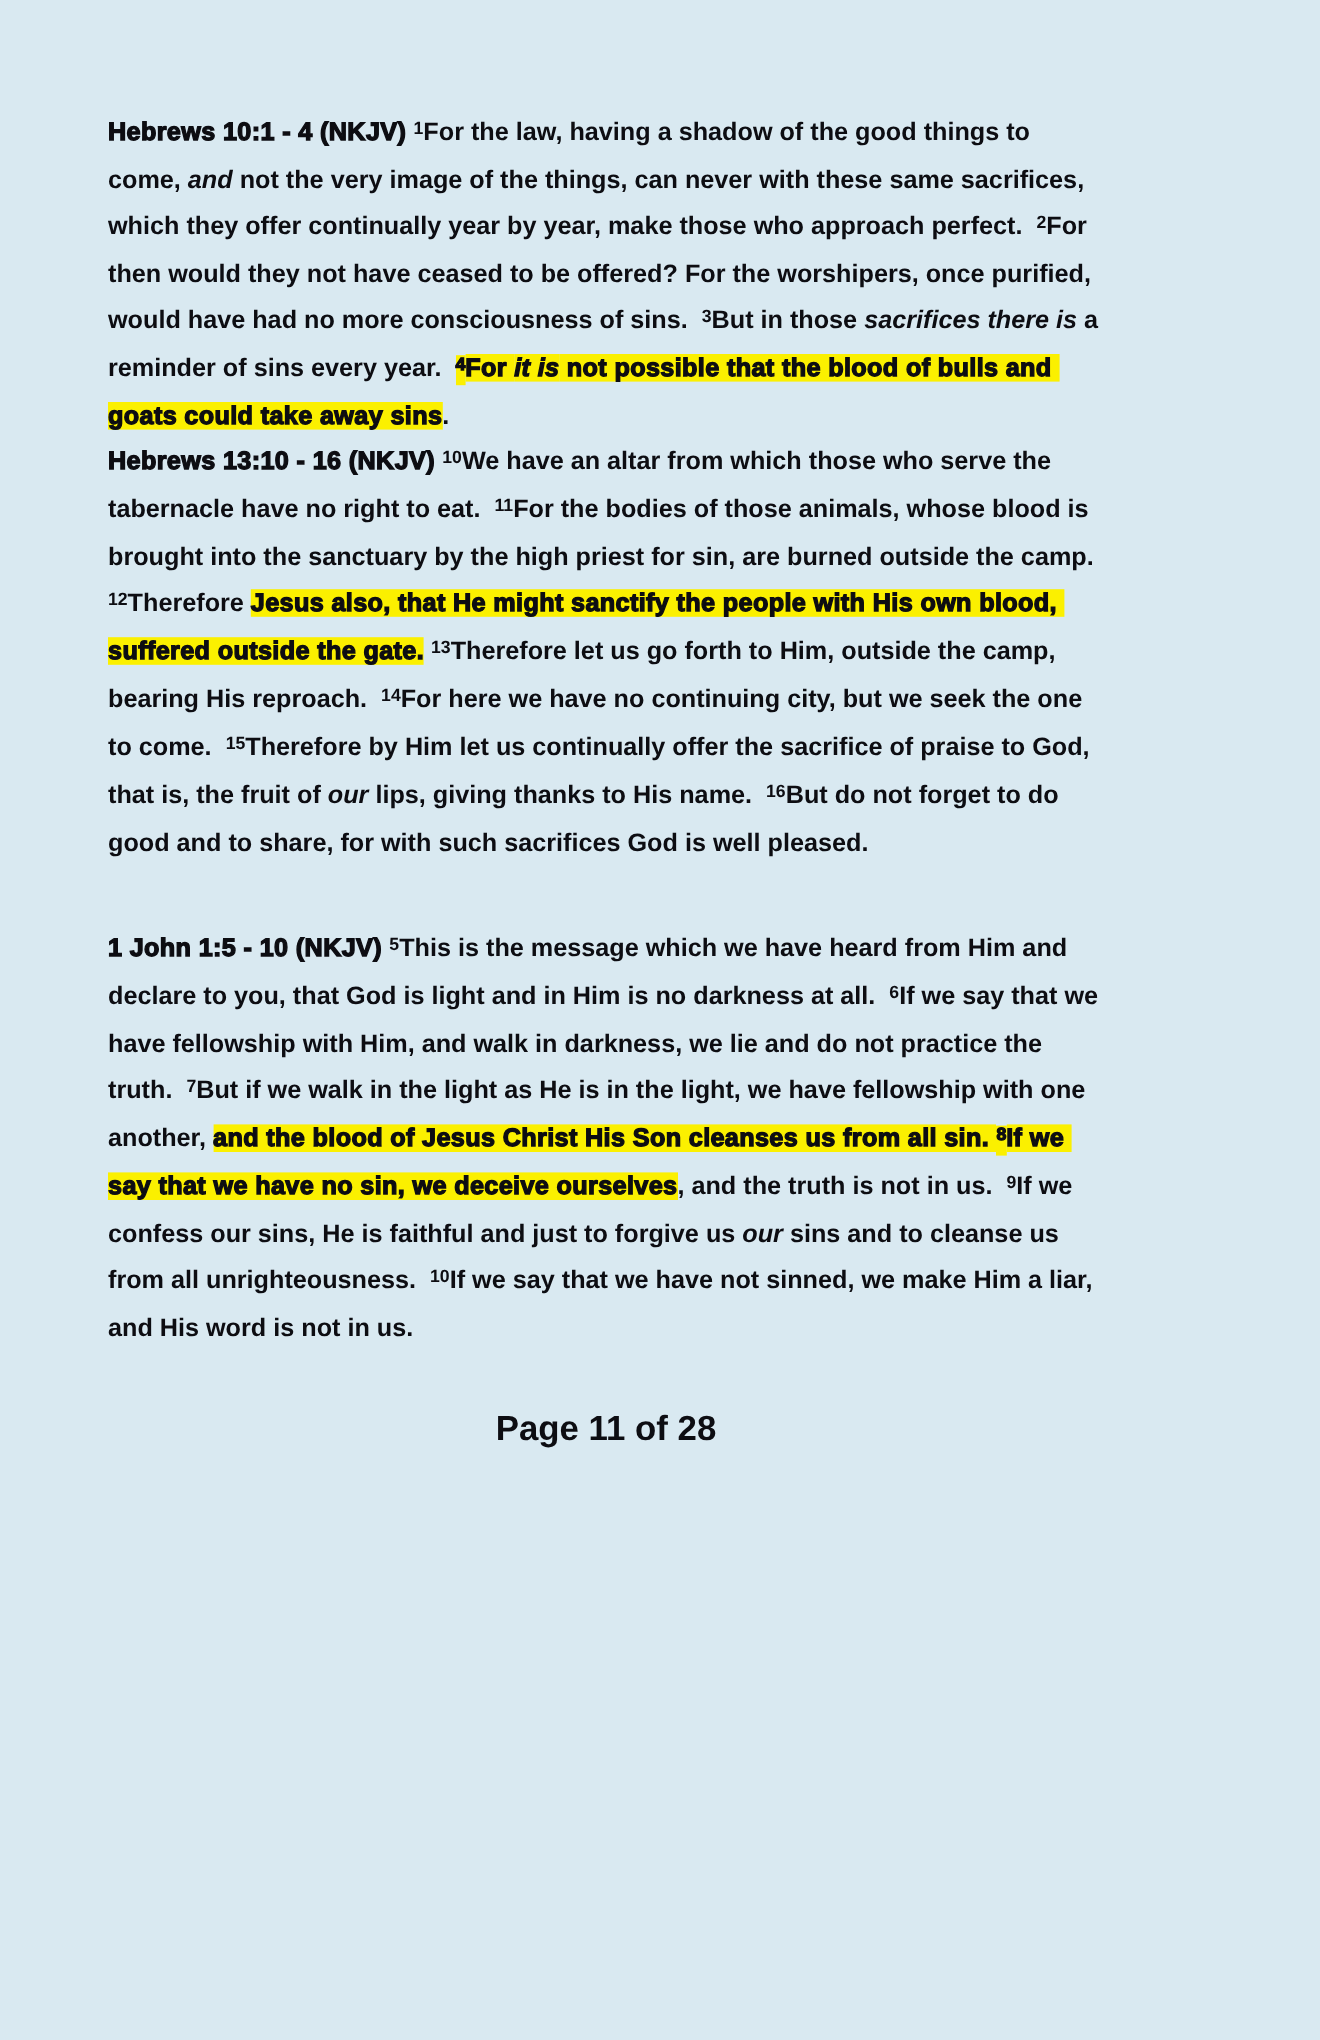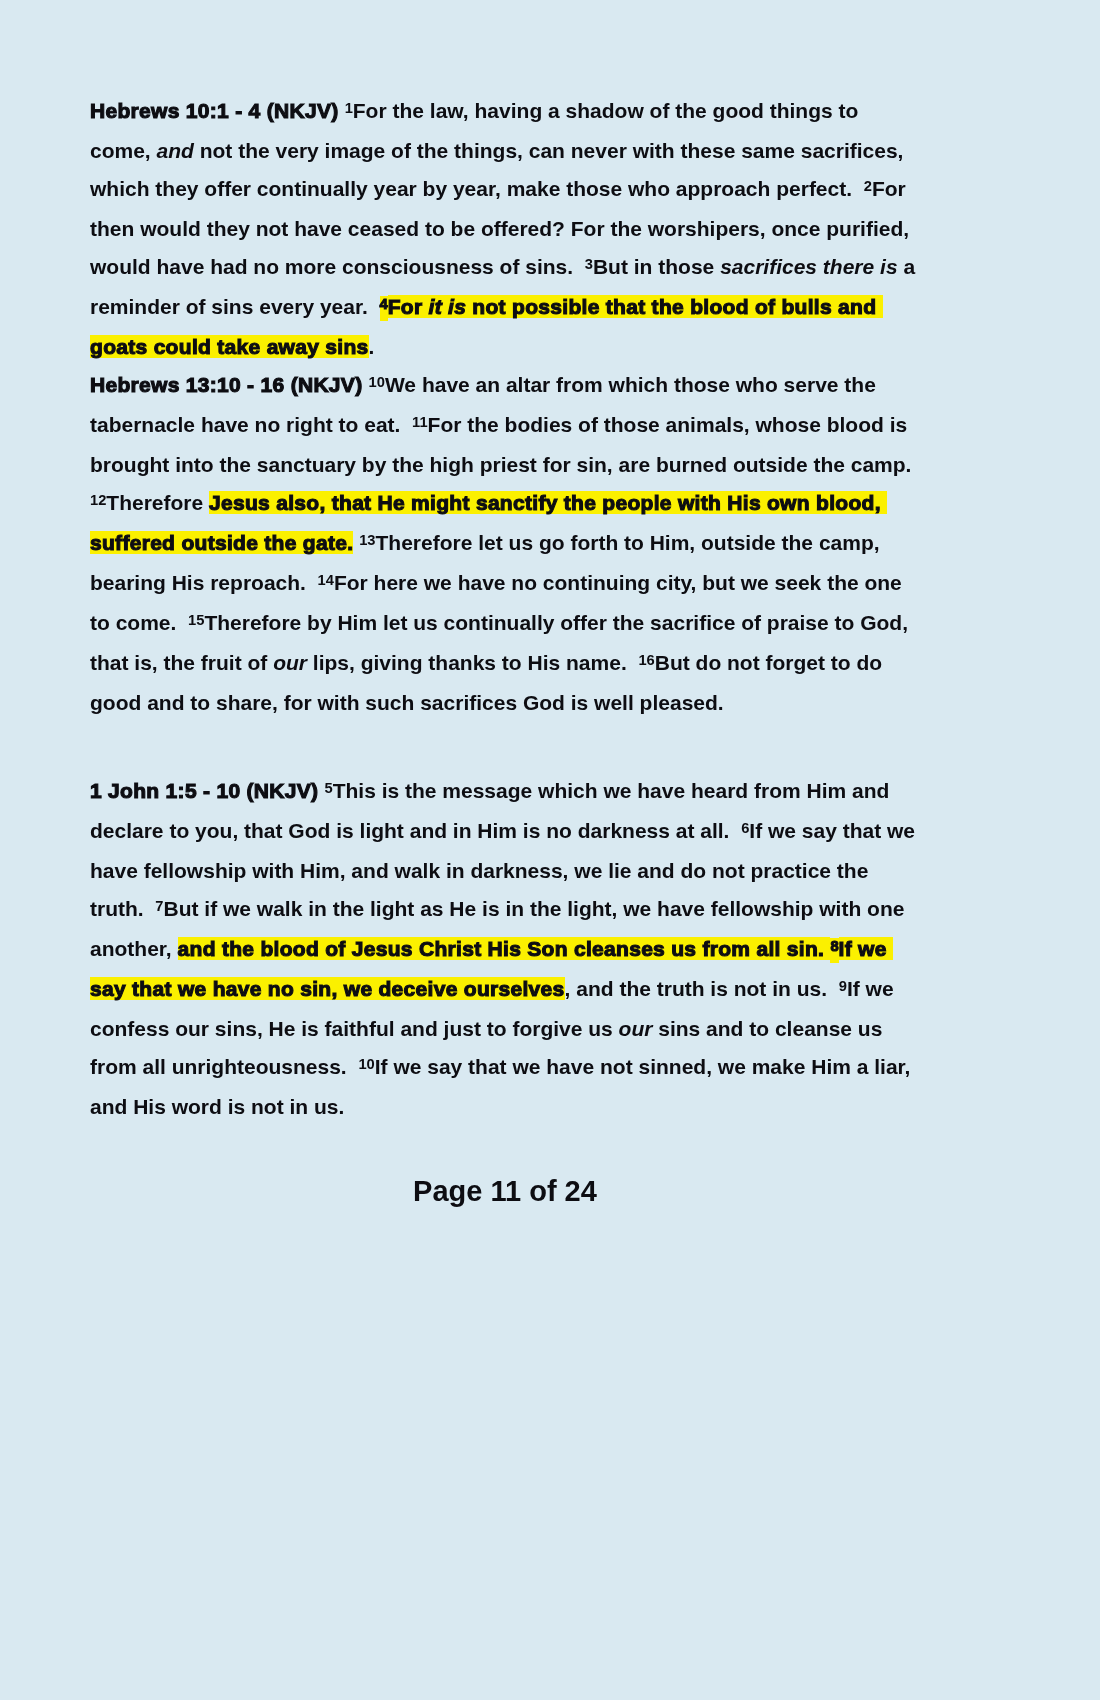--- a/index.html
+++ b/index.html
@@ -67,14 +67,14 @@
 </style>
 </head>
 <body style="--page-bg: #d9e9f1; --text-color: #0d0d12; --hl-color: #fbf000;">
 
 <div class="page">
   <div class="content">
     <p><span class="h">Hebrews 10:1 - 4 (NKJV) </span><span class="sup">1</span><span>For the law, having a shadow of the good things to come, </span><span class="i">and</span><span> not the very image of the things, can never with these same sacrifices, which they offer continually year by year, make those who approach perfect.  </span><span class="sup">2</span><span>For then would they not have ceased to be offered? For the worshipers, once purified, would have had no more consciousness of sins.  </span><span class="sup">3</span><span>But in those </span><span class="i">sacrifices there is</span><span> a reminder of sins every year.  </span><span class="sup hl">4</span><span class="hl">For </span><span class="hl i">it is</span><span class="hl"> not possible that the blood of bulls and goats could take away sins</span><span>.</span></p>
     <p><span class="h">Hebrews 13:10 - 16 (NKJV) </span><span class="sup">10</span><span>We have an altar from which those who serve the tabernacle have no right to eat.  </span><span class="sup">11</span><span>For the bodies of those animals, whose blood is brought into the sanctuary by the high priest for sin, are burned outside the camp.  </span><span class="sup">12</span><span>Therefore </span><span class="hl">Jesus also, that He might sanctify the people with His own blood, suffered outside the gate.</span><span> </span><span class="sup">13</span><span>Therefore let us go forth to Him, outside the camp, bearing His reproach.  </span><span class="sup">14</span><span>For here we have no continuing city, but we seek the one to come.  </span><span class="sup">15</span><span>Therefore by Him let us continually offer the sacrifice of praise to God, that is, the fruit of </span><span class="i">our</span><span> lips, giving thanks to His name.  </span><span class="sup">16</span><span>But do not forget to do good and to share, for with such sacrifices God is well pleased.</span></p>
     <p class="spaced"><span class="h">1 John 1:5 - 10 (NKJV) </span><span class="sup">5</span><span>This is the message which we have heard from Him and declare to you, that God is light and in Him is no darkness at all.  </span><span class="sup">6</span><span>If we say that we have fellowship with Him, and walk in darkness, we lie and do not practice the truth.  </span><span class="sup">7</span><span>But if we walk in the light as He is in the light, we have fellowship with one another, </span><span class="hl">and the blood of Jesus Christ His Son cleanses us from all sin. </span><span class="sup hl">8</span><span class="hl">If we say that we have no sin, we deceive ourselves</span><span>, and the truth is not in us.  </span><span class="sup">9</span><span>If we confess our sins, He is faithful and just to forgive us </span><span class="i">our</span><span> sins and to cleanse us from all unrighteousness.  </span><span class="sup">10</span><span>If we say that we have not sinned, we make Him a liar, and His word is not in us.</span></p>
   </div>
-  <div class="footer">Page 11 of 24</div>
+  <div class="footer">Page 11 of 28</div>
 </div>
 
 </body></html>

